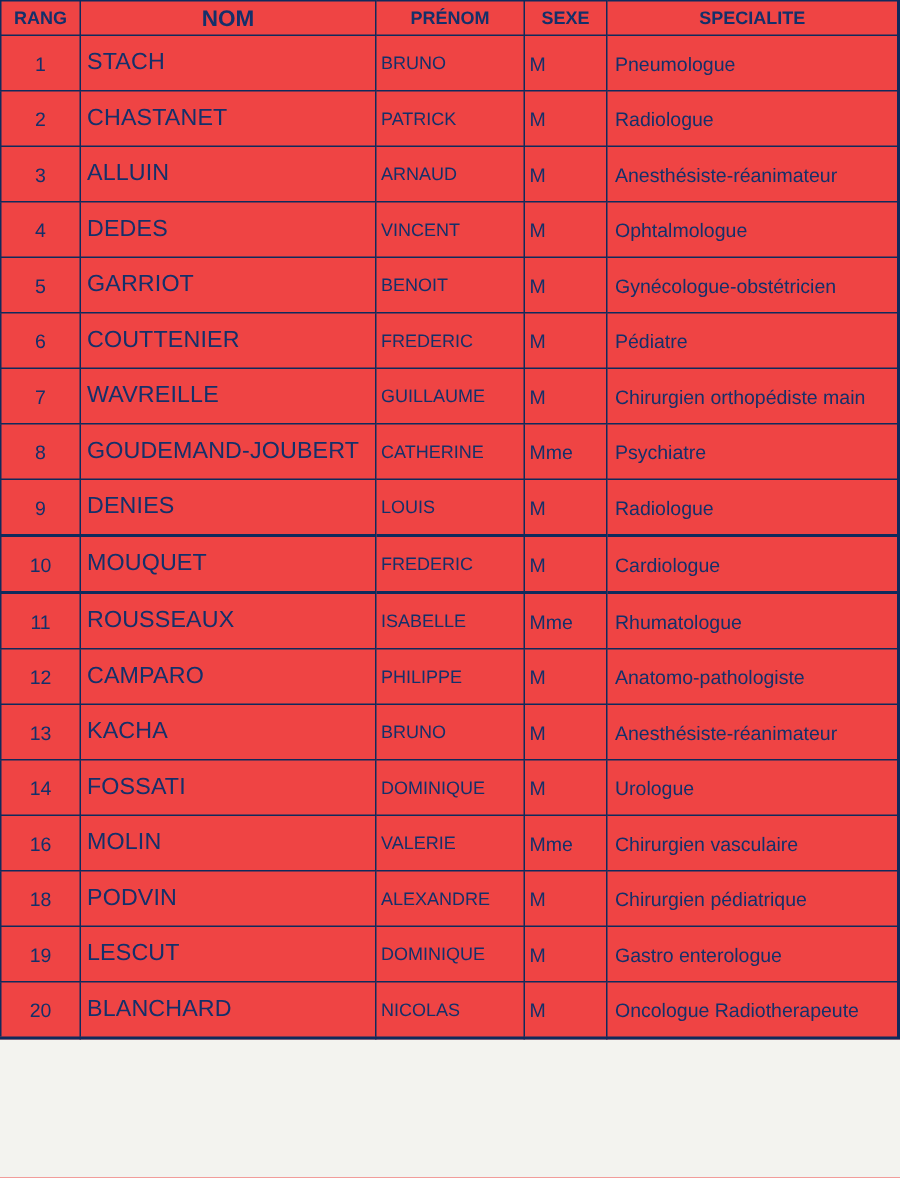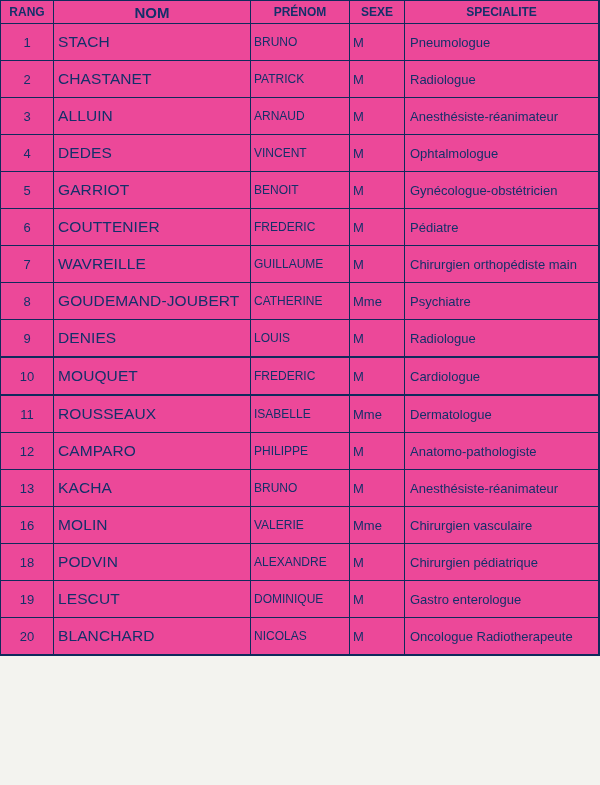--- a/index.html
+++ b/index.html
@@ -7,21 +7,21 @@
     width: 600px; height: 785px;
     background: #f3f3ef;
     overflow: hidden;
     font-family: "Liberation Sans", "DejaVu Sans", sans-serif;
     color: #14306a;
   }
   table {
     border-collapse: collapse;
     table-layout: fixed;
     width: 599px;
-    background: #ec4899;
+    background: #ef4444;
     border-right: 3px solid #0f2a5c;
   }
   col.c-rang { width: 53px; }
   col.c-nom { width: 197px; }
   col.c-prenom { width: 99px; }
   col.c-sexe { width: 55px; }
   col.c-spec { width: 195px; }
   th, td {
     border: 1.5px solid #0f2a5c;
     padding: 0;
@@ -135,35 +135,42 @@
         <td class="nom">MOUQUET</td>
         <td class="prenom">FREDERIC</td>
         <td class="sexe">M</td>
         <td class="spec">Cardiologue</td>
       </tr>
       <tr>
         <td class="rang">11</td>
         <td class="nom">ROUSSEAUX</td>
         <td class="prenom">ISABELLE</td>
         <td class="sexe">Mme</td>
-        <td class="spec">Dermatologue</td>
+        <td class="spec">Rhumatologue</td>
       </tr>
       <tr>
         <td class="rang">12</td>
         <td class="nom">CAMPARO</td>
         <td class="prenom">PHILIPPE</td>
         <td class="sexe">M</td>
         <td class="spec">Anatomo-pathologiste</td>
       </tr>
       <tr>
         <td class="rang">13</td>
         <td class="nom">KACHA</td>
         <td class="prenom">BRUNO</td>
         <td class="sexe">M</td>
         <td class="spec">Anesthésiste-réanimateur</td>
+      </tr>
+      <tr>
+        <td class="rang">14</td>
+        <td class="nom">FOSSATI</td>
+        <td class="prenom">DOMINIQUE</td>
+        <td class="sexe">M</td>
+        <td class="spec">Urologue</td>
       </tr>
       <tr>
         <td class="rang">16</td>
         <td class="nom">MOLIN</td>
         <td class="prenom">VALERIE</td>
         <td class="sexe">Mme</td>
         <td class="spec">Chirurgien vasculaire</td>
       </tr>
       <tr>
         <td class="rang">18</td>

